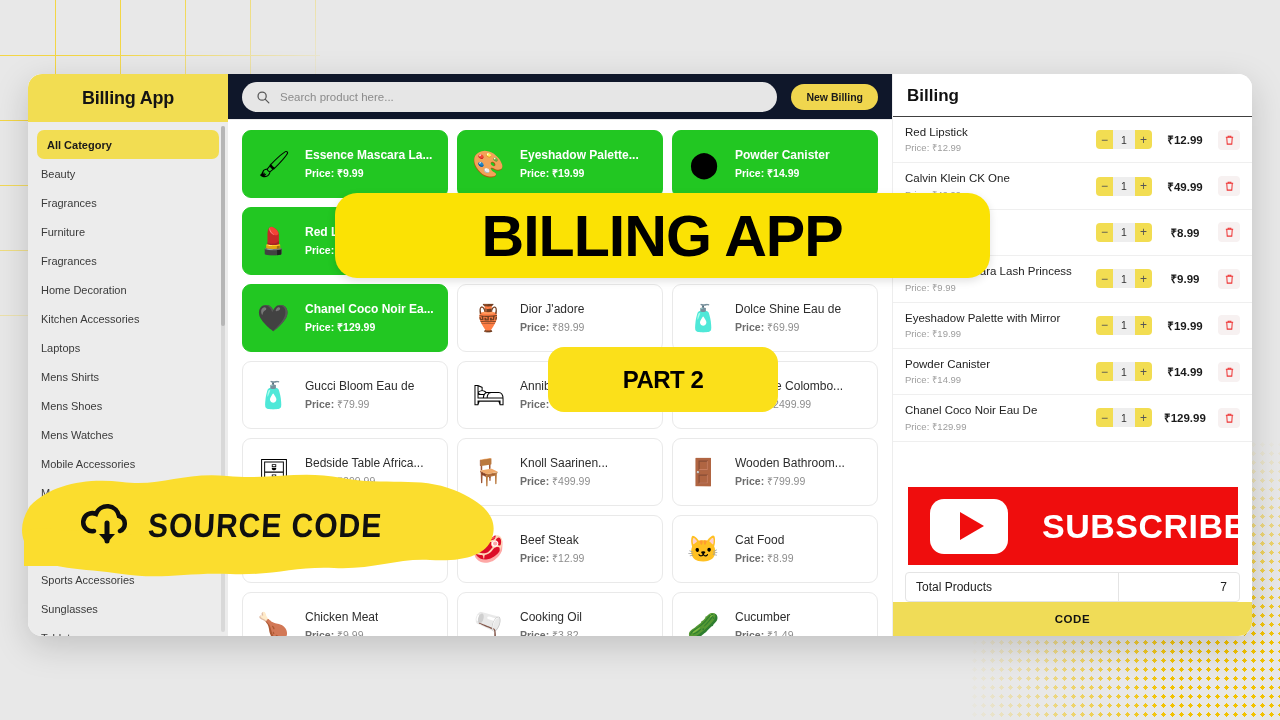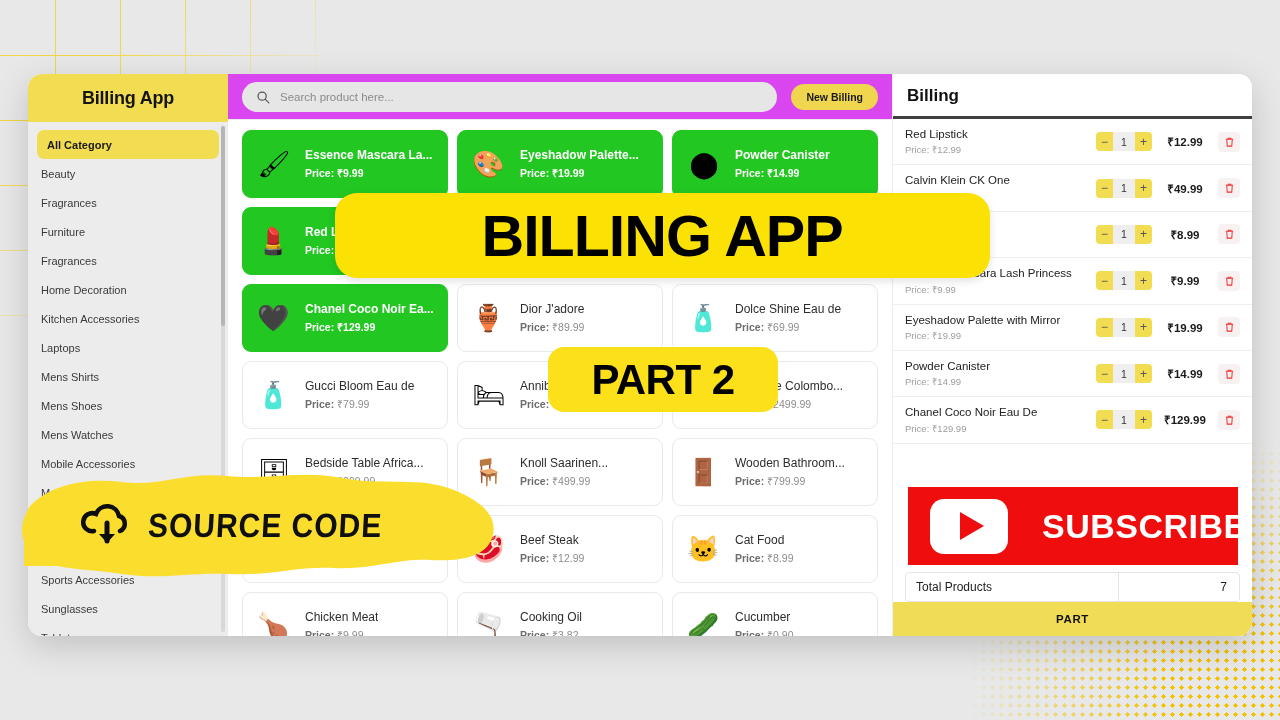--- a/index.html
+++ b/index.html
@@ -59,21 +59,21 @@
   .sb-track {
     position: absolute; right: 3px; top: 4px; width: 4px; bottom: 4px;
     background: #d8d8d8; border-radius: 3px;
   }
   .sb-thumb { position: absolute; right: 3px; top: 4px; width: 4px; height: 200px; background: #b6b6b6; border-radius: 3px; }
 
   
   .center { flex: 1; display: flex; flex-direction: column; background: #fff; min-width: 0; }
   .topbar {
     height: 46px; display: flex; align-items: center; gap: 14px;
-    padding: 0 14px; border-bottom: 1px solid #ececec; background: #d946ef;
+    padding: 0 14px; border-bottom: 1px solid #ececec; background: #0f172a;
   }
   .search-box {
     flex: 1; height: 30px; background: #e6e6e6; border-radius: 16px;
     display: flex; align-items: center; gap: 10px; padding: 0 14px;
   }
   .search-ph { font-size: 11.5px; color: #8b8b8b; }
   .new-billing {
     background: #f0d64e; color: #1b1b1b; font-size: 10.5px; font-weight: bold;
     padding: 7px 15px; border-radius: 15px; border: none; white-space: nowrap;
   }
@@ -97,21 +97,21 @@
     overflow: hidden; text-overflow: ellipsis; max-width: 140px;
   }
   .pcard.sel .pname { color: #fff; font-weight: bold; }
   .pprice { font-size: 10.5px; color: #8d8d8d; margin-top: 4px; }
   .pcard.sel .pprice { color: #fff; font-weight: bold; }
   .pprice b { color: #6d6d6d; }
   .pcard.sel .pprice b { color: #fff; }
 
   
   .billing { width: 360px; flex: 0 0 360px; background: #fff; border-left: 1px solid #ededed; display: flex; flex-direction: column; }
-  .billing-header { padding: 12px 2px 10px 14px; border-bottom: 3px solid #404040; }
+  .billing-header { padding: 12px 2px 10px 14px; border-bottom: 1px solid #404040; }
   .billing-title { font-size: 17px; font-weight: bold; color: #111; }
   .billing-list { flex: 1; overflow: hidden; }
   .brow {
     display: flex; align-items: center; gap: 6px;
     padding: 8px 12px; border-bottom: 1px solid #efefef; min-height: 42px;
   }
   .bname-wrap { flex: 1; min-width: 0; }
   .bname { font-size: 11.5px; color: #222; line-height: 1.25; }
   .bprice-sub { font-size: 9.5px; color: #9d9d9d; margin-top: 2px; }
   .stepper { display: flex; align-items: center; border-radius: 4px; overflow: hidden; flex: 0 0 auto; }
@@ -139,21 +139,21 @@
   }
   .ov-billing-app span {
     font-size: 58px; font-weight: bold; color: #000; letter-spacing: -1px;
     font-family: "Liberation Sans", sans-serif; transform: scaleX(1.02);
   }
   .ov-part2 {
     position: absolute; left: 548px; top: 347px; width: 230px; height: 65px;
     background: #fbe01a; border-radius: 16px;
     display: flex; align-items: center; justify-content: center;
   }
-  .ov-part2 span { font-size: 42px; font-weight: bold; color: #000; letter-spacing: -.5px; }
+  .ov-part2 span { font-size: 24px; font-weight: bold; color: #000; letter-spacing: -.5px; }
 
   .ov-source { position: absolute; left: 22px; top: 462px; width: 480px; height: 122px; }
   .ov-source svg.brush { position: absolute; inset: 0; width: 100%; height: 100%; }
   .ov-source .sc-inner {
     position: absolute; inset: 0; display: flex; align-items: center; gap: 16px;
     padding-left: 58px; padding-top: 6px;
   }
   .sc-text {
     font-size: 30px; font-weight: bold; color: #101010; letter-spacing: 1px;
     font-family: "Liberation Sans", sans-serif; transform: skewX(-3deg) scaleY(1.12);
@@ -357,21 +357,21 @@
               <div class="pimg">🫗</div>
               <div class="pinfo">
                 <div class="pname">Cooking Oil</div>
                 <div class="pprice"><b>Price:</b> <span>₹3.82</span></div>
               </div>
             </div>
             <div class="pcard">
               <div class="pimg">🥒</div>
               <div class="pinfo">
                 <div class="pname">Cucumber</div>
-                <div class="pprice"><b>Price:</b> <span>₹0.90</span></div>
+                <div class="pprice"><b>Price:</b> <span>₹1.49</span></div>
               </div>
             </div>
           </div>
       </div>
     </div>
 
     <div class="billing">
       <div class="billing-header">
         <div class="billing-title">Billing</div>
       </div>
@@ -509,21 +509,21 @@
               </svg>
             </div>
           </div>
         </div>
       <div class="totals">
         <div class="trow">
           <div class="tlabel">Total Products</div>
           <div class="tvalue">7</div>
         </div>
       </div>
-      <button class="save-btn">PART</button>
+      <button class="save-btn">CODE</button>
     </div>
   </div>
 
   <div class="ov-billing-app">
     <span>BILLING APP</span>
   </div>
 
   <div class="ov-part2">
     <span>PART 2</span>
   </div>

